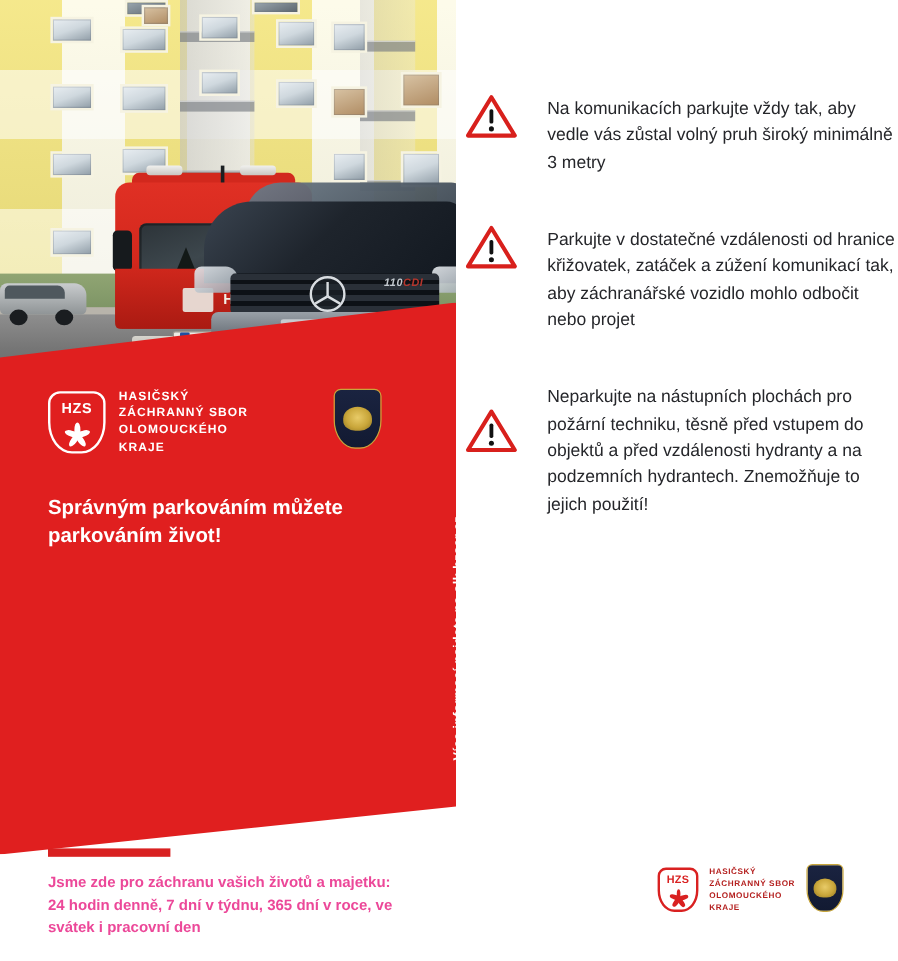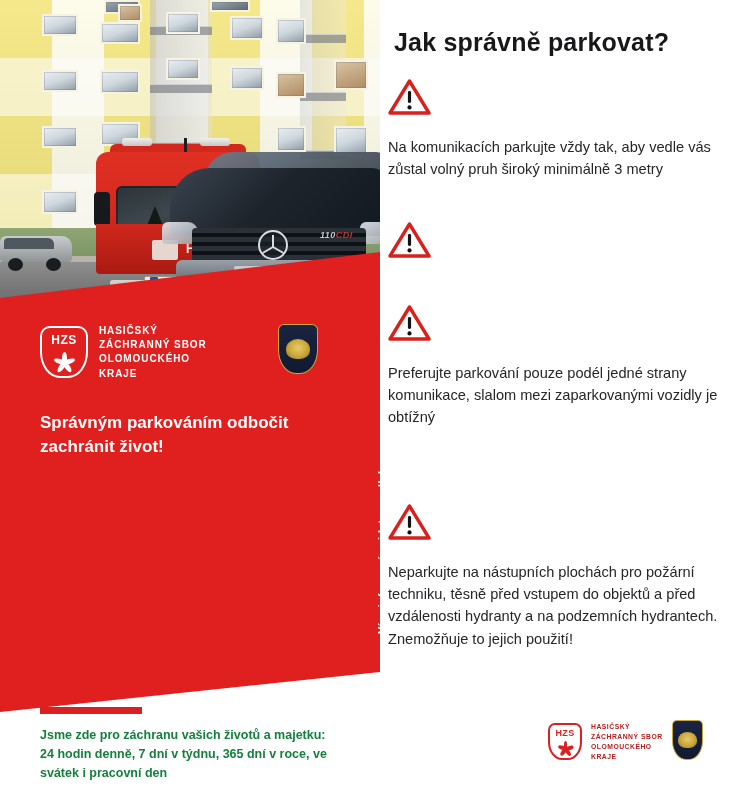--- a/index.html
+++ b/index.html
@@ -391,21 +391,21 @@
   .footer-rule {
     position: absolute;
     left: 40px; top: 707px;
     width: 102px; height: 7px;
     background: #d92121;
   }
   .footer-text {
     position: absolute;
     left: 40px; top: 726px;
     width: 300px;
-    color: #15803d;
+    color: #ec4899;
     font-size: 12.5px;
     font-weight: 700;
     line-height: 1.52;
   }
 
   
   .right-col {
     position: absolute;
     left: 388px; top: 0;
     width: 360px; height: 801px;
@@ -415,23 +415,22 @@
     left: 6px; top: 28px;
     color: #18181a;
     font-size: 25px;
     font-weight: 800;
     letter-spacing: .2px;
   }
   .tips { position: absolute; left: 0; top: 78px; width: 360px; }
   .tip {
     display: flex;
     align-items: flex-start;
-    gap: 13px;
+    gap: 25px;
     margin-bottom: 26px;
-    flex-direction: column;
   }
   .tri {
     flex: 0 0 43px;
     width: 43px; height: 38px;
     position: relative;
   }
   .tip-text {
     color: #25262a;
     font-size: 14.6px;
     line-height: 1.53;
@@ -600,32 +599,31 @@
             <div>ZÁCHRANNÝ SBOR</div>
             <div>OLOMOUCKÉHO</div>
             <div>KRAJE</div>
           </div>
           <div class="emblem">
             <div class="crest"></div>
           </div>
         </div>
 
 
-        <div class="subline">Správným parkováním odbočit zachránit život!</div>
+        <div class="subline">Správným parkováním můžete parkováním život!</div>
       </div>
 
       <div class="vertical-note">Více informací najdete na olk.hzscr.cz</div>
     </div>
 
     <div class="footer-rule"></div>
     <div class="footer-text">Jsme zde pro záchranu vašich životů a majetku: 24 hodin denně, 7 dní v týdnu, 365 dní v roce, ve svátek i pracovní den</div>
   </div>
 
   <div class="right-col">
-    <div class="title">Jak správně parkovat?</div>
 
     <div class="tips">
 
       <div class="tip" style="margin-bottom:40px">
         <div class="tri">
           <svg viewBox="0 0 43 38" width="43" height="38" aria-hidden="true">
             <path d="M21.5 3 L41 35 L2 35 Z" fill="#ffffff" stroke="#d8201c" stroke-width="3.4" stroke-linejoin="round"></path>
             <rect x="19.9" y="13" width="3.2" height="12" rx="1.4" fill="#121212"></rect>
             <circle cx="21.5" cy="29.4" r="2.1" fill="#121212"></circle>
           </svg>
@@ -634,32 +632,23 @@
       </div>
 
       <div class="tip" style="margin-bottom:40px">
         <div class="tri">
           <svg viewBox="0 0 43 38" width="43" height="38" aria-hidden="true">
             <path d="M21.5 3 L41 35 L2 35 Z" fill="#ffffff" stroke="#d8201c" stroke-width="3.4" stroke-linejoin="round"></path>
             <rect x="19.9" y="13" width="3.2" height="12" rx="1.4" fill="#121212"></rect>
             <circle cx="21.5" cy="29.4" r="2.1" fill="#121212"></circle>
           </svg>
         </div>
-      </div>
-
-      <div class="tip" style="margin-bottom:52px">
-        <div class="tri">
-          <svg viewBox="0 0 43 38" width="43" height="38" aria-hidden="true">
-            <path d="M21.5 3 L41 35 L2 35 Z" fill="#ffffff" stroke="#d8201c" stroke-width="3.4" stroke-linejoin="round"></path>
-            <rect x="19.9" y="13" width="3.2" height="12" rx="1.4" fill="#121212"></rect>
-            <circle cx="21.5" cy="29.4" r="2.1" fill="#121212"></circle>
-          </svg>
-        </div>
-        <div class="tip-text">Preferujte parkování pouze podél jedné strany komunikace, slalom mezi zaparkovanými vozidly je obtížný</div>
-      </div>
+        <div class="tip-text">Parkujte v dostatečné vzdálenosti od hranice křižovatek, zatáček a zúžení komunikací tak, aby záchranářské vozidlo mohlo odbočit nebo projet</div>
+      </div>
+
 
       <div class="tip">
         <div class="tri" style="margin-top:22px">
           <svg viewBox="0 0 43 38" width="43" height="38" aria-hidden="true">
             <path d="M21.5 3 L41 35 L2 35 Z" fill="#ffffff" stroke="#d8201c" stroke-width="3.4" stroke-linejoin="round"></path>
             <rect x="19.9" y="13" width="3.2" height="12" rx="1.4" fill="#121212"></rect>
             <circle cx="21.5" cy="29.4" r="2.1" fill="#121212"></circle>
           </svg>
         </div>
         <div class="tip-text">Neparkujte na nástupních plochách pro požární techniku, těsně před vstupem do objektů a před vzdálenosti hydranty a na podzemních hydrantech. Znemožňuje to jejich použití!</div>

